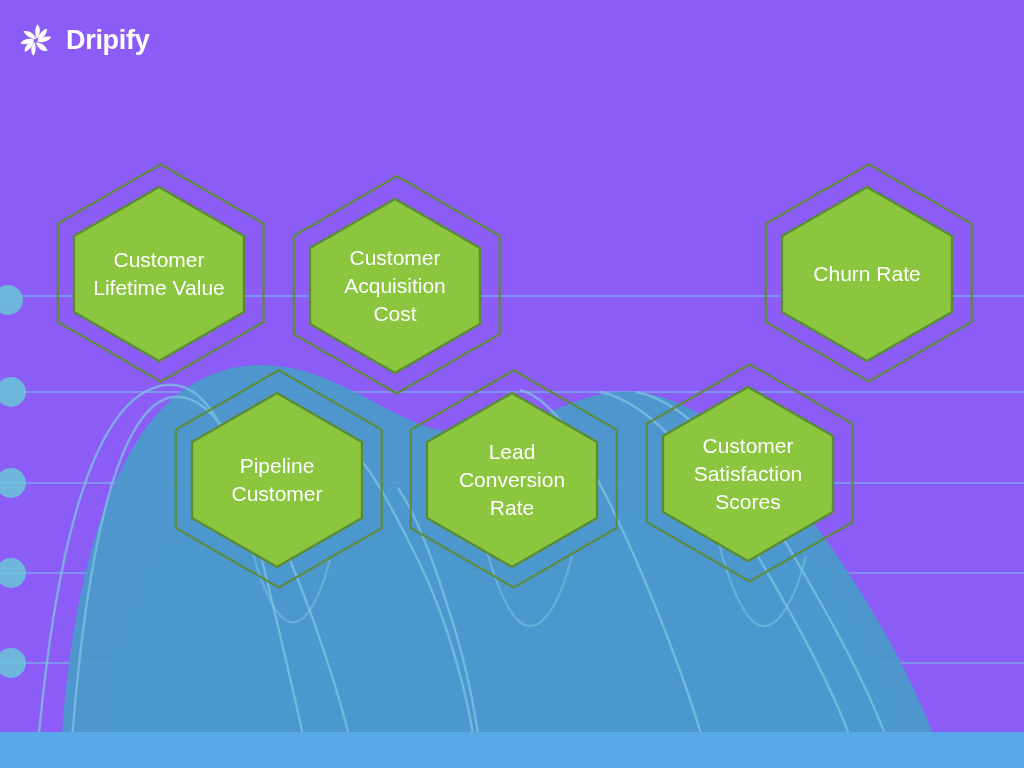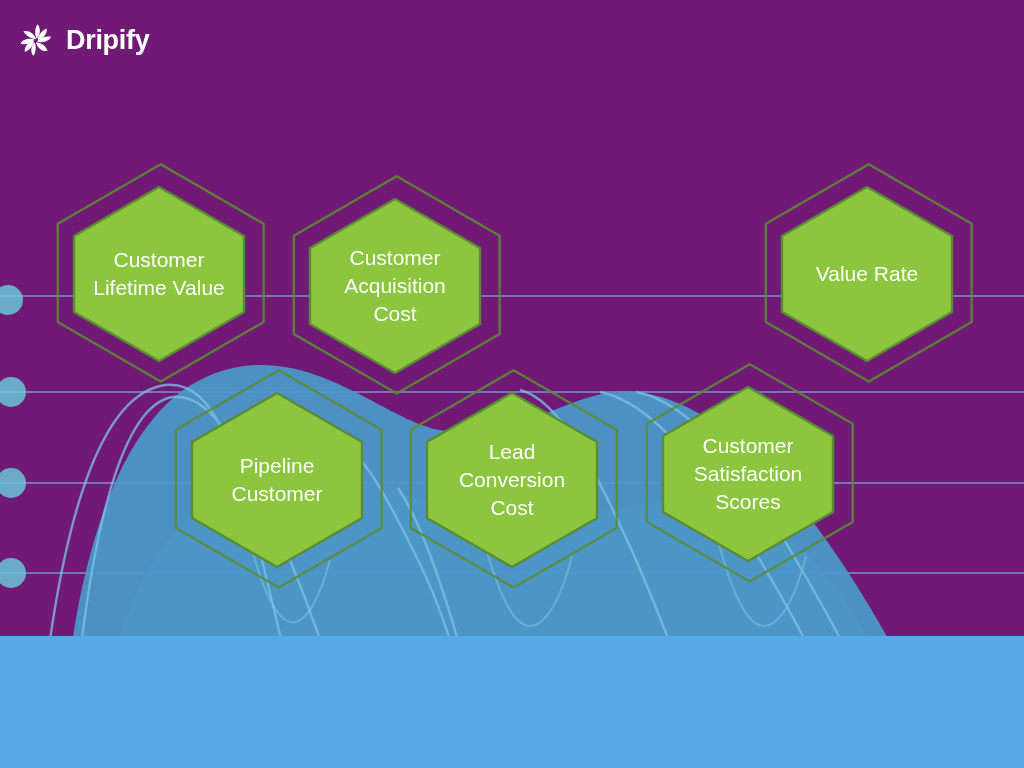--- a/index.html
+++ b/index.html
@@ -9,22 +9,22 @@
   body {
     width: 1024px;
     height: 768px;
     overflow: hidden;
     font-family: "Liberation Sans", sans-serif;
     background: #58a9e8;
   }
   #stage {
     position: relative;
     width: 1024px;
-    height: 636px;
-    background: #701a75;
+    height: 732px;
+    background: #8b5cf6;
     overflow: hidden;
   }
   .bg-layer {
     position: absolute;
     left: 0;
     top: 0;
     width: 1024px;
     height: 768px;
     pointer-events: none;
   }
@@ -194,40 +194,40 @@
 Acquisition
 Cost</div>
   </div>
 
 
   <div class="hex" style="left:760px; top:166px; width:214px; height:216px;">
     <svg width="214" height="216" viewBox="0 0 214 216" xmlns="http://www.w3.org/2000/svg">
       <path d="M8.5 61 L107 4 L205.5 61 L205.5 155 L107 212 L8.5 155 Z" fill="none" stroke="#5a8c33" stroke-width="2.2" stroke-linejoin="round" transform="translate(-1,-6) scale(1.045) translate(-2,0)" opacity="0.9"></path>
       <path d="M22 70 L107 21 L192 70 L192 146 L107 195 L22 146 Z" fill="#8cc63f" stroke="#5a8c33" stroke-width="2.4" stroke-linejoin="round"></path>
     </svg>
-    <div class="hex-label">Value Rate</div>
+    <div class="hex-label">Churn Rate</div>
   </div>
 
   <div class="hex" style="left:170px; top:372px; width:214px; height:216px;">
     <svg width="214" height="216" viewBox="0 0 214 216" xmlns="http://www.w3.org/2000/svg">
       <path d="M8.5 61 L107 4 L205.5 61 L205.5 155 L107 212 L8.5 155 Z" fill="none" stroke="#5a8c33" stroke-width="2.2" stroke-linejoin="round" transform="translate(-1,-6) scale(1.045) translate(-2,0)" opacity="0.9"></path>
       <path d="M22 70 L107 21 L192 70 L192 146 L107 195 L22 146 Z" fill="#8cc63f" stroke="#5a8c33" stroke-width="2.4" stroke-linejoin="round"></path>
     </svg>
     <div class="hex-label">Pipeline
 Customer</div>
   </div>
 
   <div class="hex" style="left:405px; top:372px; width:214px; height:216px;">
     <svg width="214" height="216" viewBox="0 0 214 216" xmlns="http://www.w3.org/2000/svg">
       <path d="M8.5 61 L107 4 L205.5 61 L205.5 155 L107 212 L8.5 155 Z" fill="none" stroke="#5a8c33" stroke-width="2.2" stroke-linejoin="round" transform="translate(-1,-6) scale(1.045) translate(-2,0)" opacity="0.9"></path>
       <path d="M22 70 L107 21 L192 70 L192 146 L107 195 L22 146 Z" fill="#8cc63f" stroke="#5a8c33" stroke-width="2.4" stroke-linejoin="round"></path>
     </svg>
     <div class="hex-label">Lead
 Conversion
-Cost</div>
+Rate</div>
   </div>
 
   <div class="hex" style="left:641px; top:366px; width:214px; height:216px;">
     <svg width="214" height="216" viewBox="0 0 214 216" xmlns="http://www.w3.org/2000/svg">
       <path d="M8.5 61 L107 4 L205.5 61 L205.5 155 L107 212 L8.5 155 Z" fill="none" stroke="#5a8c33" stroke-width="2.2" stroke-linejoin="round" transform="translate(-1,-6) scale(1.045) translate(-2,0)" opacity="0.9"></path>
       <path d="M22 70 L107 21 L192 70 L192 146 L107 195 L22 146 Z" fill="#8cc63f" stroke="#5a8c33" stroke-width="2.4" stroke-linejoin="round"></path>
     </svg>
     <div class="hex-label">Customer
 Satisfaction
 Scores</div>

